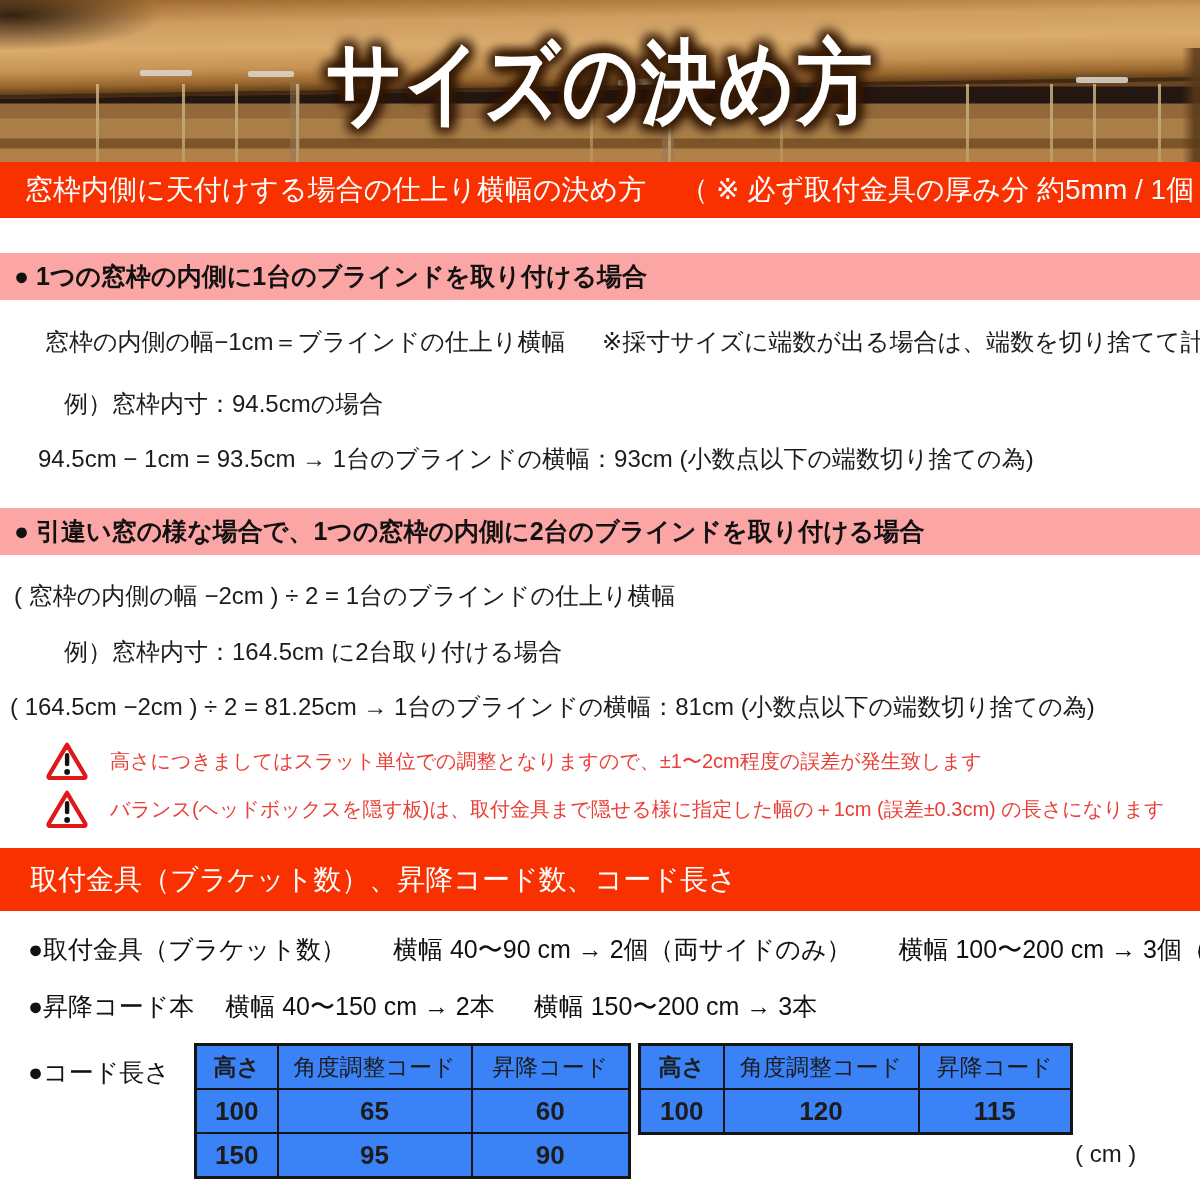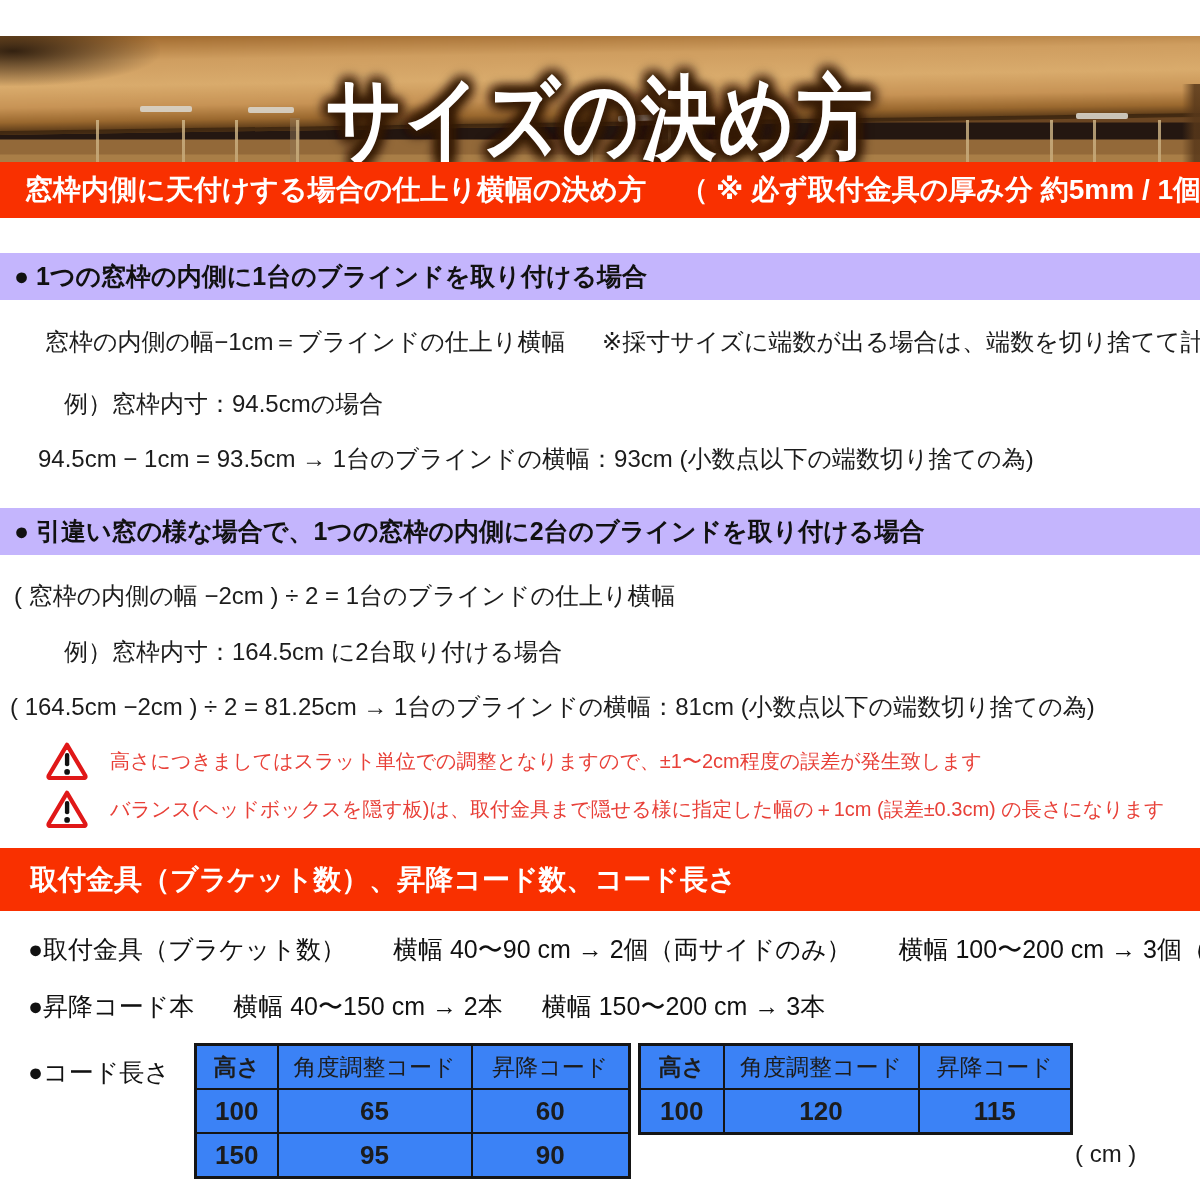--- a/index.html
+++ b/index.html
@@ -11,44 +11,44 @@
   .hero{position:absolute;left:0;top:0;width:1200px;height:162px;overflow:hidden;
     background:linear-gradient(180deg,
       #8a5a2a 0px,#9a6a33 14px,
       #caa05f 15px,#caa05f 60px,
       #b98a48 61px,#b98a48 74px,
       #6a4522 75px,#6a4522 86px,
       #241711 87px,#241711 103px,
       #936939 104px,#936939 118px,
       #a97e47 119px,#a97e47 138px,
       #7c5528 139px,#7c5528 148px,
-      #b28149 149px,#b28149 162px);margin-top:36px;}
+      #b28149 149px,#b28149 162px);}
   .headrail{position:absolute;left:-14px;right:-14px;top:-18px;height:104px;
     transform:rotate(-0.85deg);
     background:linear-gradient(180deg,#7e5122 0%,#a87236 14%,#cf9e60 34%,#d9ab6c 58%,#c79355 78%,#9a682e 92%,#63401b 100%);
     border-bottom:4px solid rgba(30,18,8,.65);}
   .smudge{position:absolute;left:0;top:0;width:160px;height:50px;
     background:radial-gradient(ellipse at 8% 30%,rgba(36,22,10,.9),rgba(36,22,10,0) 72%);}
   .right-post{position:absolute;right:0;top:48px;bottom:0;width:18px;
     background:linear-gradient(90deg,rgba(60,38,16,0),#58381a 70%);opacity:.85;}
   .cord{position:absolute;top:84px;bottom:0;width:3px;opacity:.8;
     background:linear-gradient(180deg,#d3ba8c,#bfa06e);}
   .strap{position:absolute;top:82px;bottom:0;width:10px;background:#93795a;opacity:.5;}
   .clip{position:absolute;height:6px;background:#d8d4ca;border-radius:2px;opacity:.9;}
   .hero-title{position:absolute;inset:0;margin:0;display:flex;align-items:center;justify-content:center;
     padding-top:4px;font-size:92px;font-weight:800;color:#fff;letter-spacing:2px;
     transform:scaleX(.82);white-space:nowrap;
     text-shadow:0 0 10px #3a1d07,0 0 18px #3a1d07,0 4px 14px #2c1604,4px 0 14px #2c1604,-4px 0 14px #2c1604,0 -4px 14px #2c1604;}
   
   .red-banner{position:absolute;left:0;width:1200px;background:#f93000;color:#fff;
-    display:flex;align-items:center;font-weight:bold;white-space:nowrap;}
+    display:flex;align-items:center;font-weight:normal;white-space:nowrap;}
   .red-banner.first{top:162px;height:56px;font-size:28px;padding-left:25px;box-sizing:border-box;}
   .red-banner.second{top:848px;height:63px;font-size:28px;padding-left:30px;box-sizing:border-box;}
   .red-banner .note{margin-left:34px;}
-  .yellow-banner{position:absolute;left:0;width:1200px;height:47px;background:#c4b5fd;
+  .yellow-banner{position:absolute;left:0;width:1200px;height:47px;background:#fca5a5;
     display:flex;align-items:center;font-size:25px;font-weight:bold;color:#111;
     padding-left:14px;box-sizing:border-box;white-space:nowrap;}
   
   .line{position:absolute;font-size:24px;white-space:nowrap;color:#1c1c1c;}
   .line .gap{margin-left:30px;}
   .warn{position:absolute;display:flex;align-items:center;color:#e84038;font-size:20px;white-space:nowrap;}
   .warn .warn-text{margin-left:22px;}
   .biglist{position:absolute;font-size:25px;white-space:nowrap;color:#111;}
   .biglist .item{margin-left:40px;}
   
@@ -131,21 +131,21 @@
   <div class="red-banner second">
     <span>取付金具（ブラケット数）、昇降コード数、コード長さ</span>
   </div>
   <div class="biglist" style="top:933px;left:28px">
     <span>●取付金具（ブラケット数）</span>
     <span class="item">横幅 40〜90 cm → 2個（両サイドのみ）</span>
     <span class="item">横幅 100〜200 cm → 3個（両サイド+センター）</span>
   </div>
   <div class="biglist" style="top:990px;left:28px">
     <span>●昇降コード本</span>
-    <span class="item" style="margin-left:32px">横幅 40〜150 cm → 2本</span>
+    <span class="item" style="margin-left:24px">横幅 40〜150 cm → 2本</span>
     <span class="item" style="margin-left:32px">横幅 150〜200 cm → 3本</span>
   </div>
   <div class="biglist" style="top:1056px;left:28px">●コード長さ</div>
 
   <table class="spec-table" style="top:1043px;left:194px;width:434px">
     <colgroup>
         <col style="width:82px">
         <col style="width:194px">
         <col style="width:158px">
       </colgroup>

